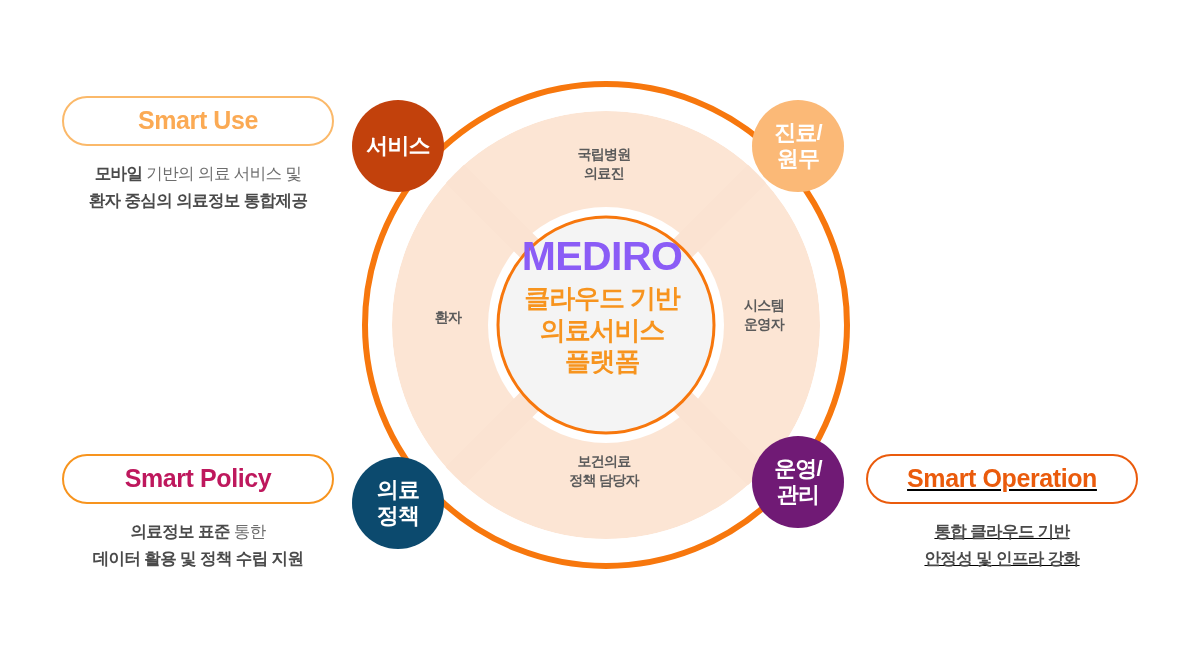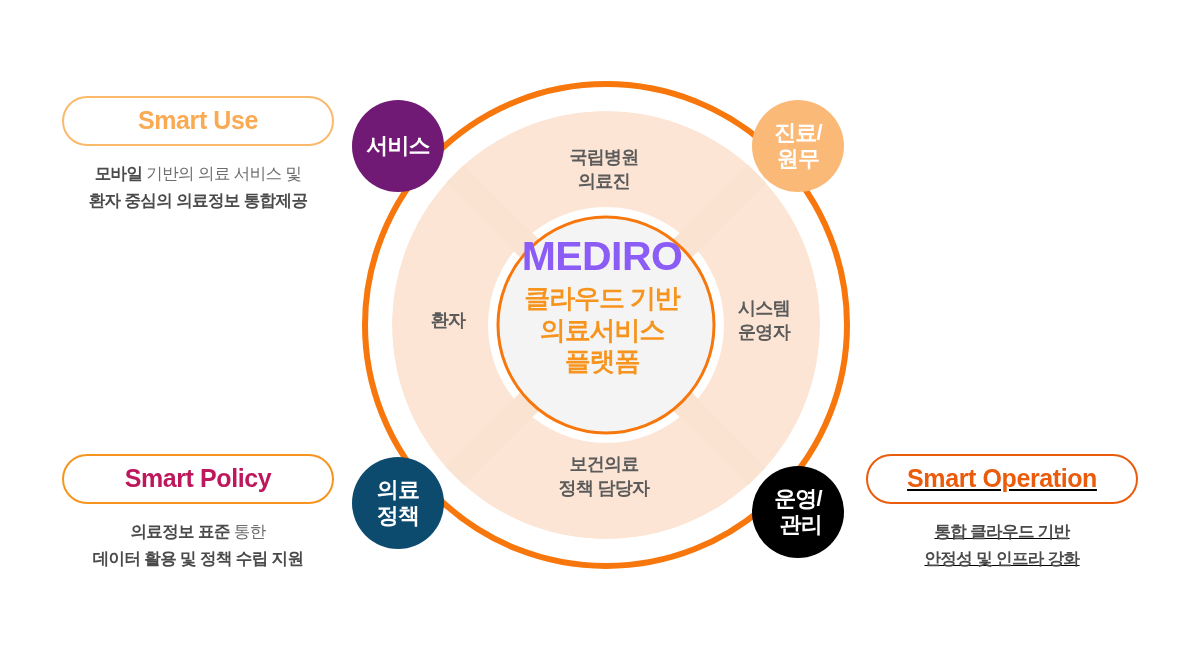--- a/index.html
+++ b/index.html
@@ -78,24 +78,24 @@
     justify-content: center;
     text-align: center;
     color: #ffffff;
     font-size: 22px;
     font-weight: 700;
     line-height: 1.16;
     letter-spacing: -0.8px;
     white-space: pre-line;
     z-index: 6;
   }
-  #node-service { left: 352px; top: 100px;  background: #701a75; }
+  #node-service { left: 352px; top: 100px;  background: #c2410c; }
   #node-clinic  { left: 752px; top: 100px;  background: #fbb977; }
   #node-policy  { left: 352px; top: 457px;  background: #0c4a6e; }
-  #node-oper    { left: 752px; top: 466px;  background: #000000; text-align: right; }
+  #node-oper    { left: 752px; top: 436px;  background: #701a75; }
 
   
   #center-label {
     position: absolute;
     left: 492px;
     top: 236px;
     width: 220px;
     text-align: center;
     z-index: 5;
   }
@@ -113,21 +113,21 @@
     color: #f7941e;
     line-height: 1.22;
     letter-spacing: -1.1px;
     white-space: pre-line;
   }
 
   
   .ring-label {
     position: absolute;
     text-align: center;
-    font-size: 18px;
+    font-size: 14px;
     font-weight: 600;
     color: #5b5b5b;
     line-height: 1.34;
     letter-spacing: -0.7px;
     white-space: pre-line;
     z-index: 5;
   }
   #ring-top    { left: 524px; top: 145px; width: 160px; }
   #ring-right  { left: 712px; top: 296px; width: 104px; }
   #ring-bottom { left: 520px; top: 452px; width: 168px; }

